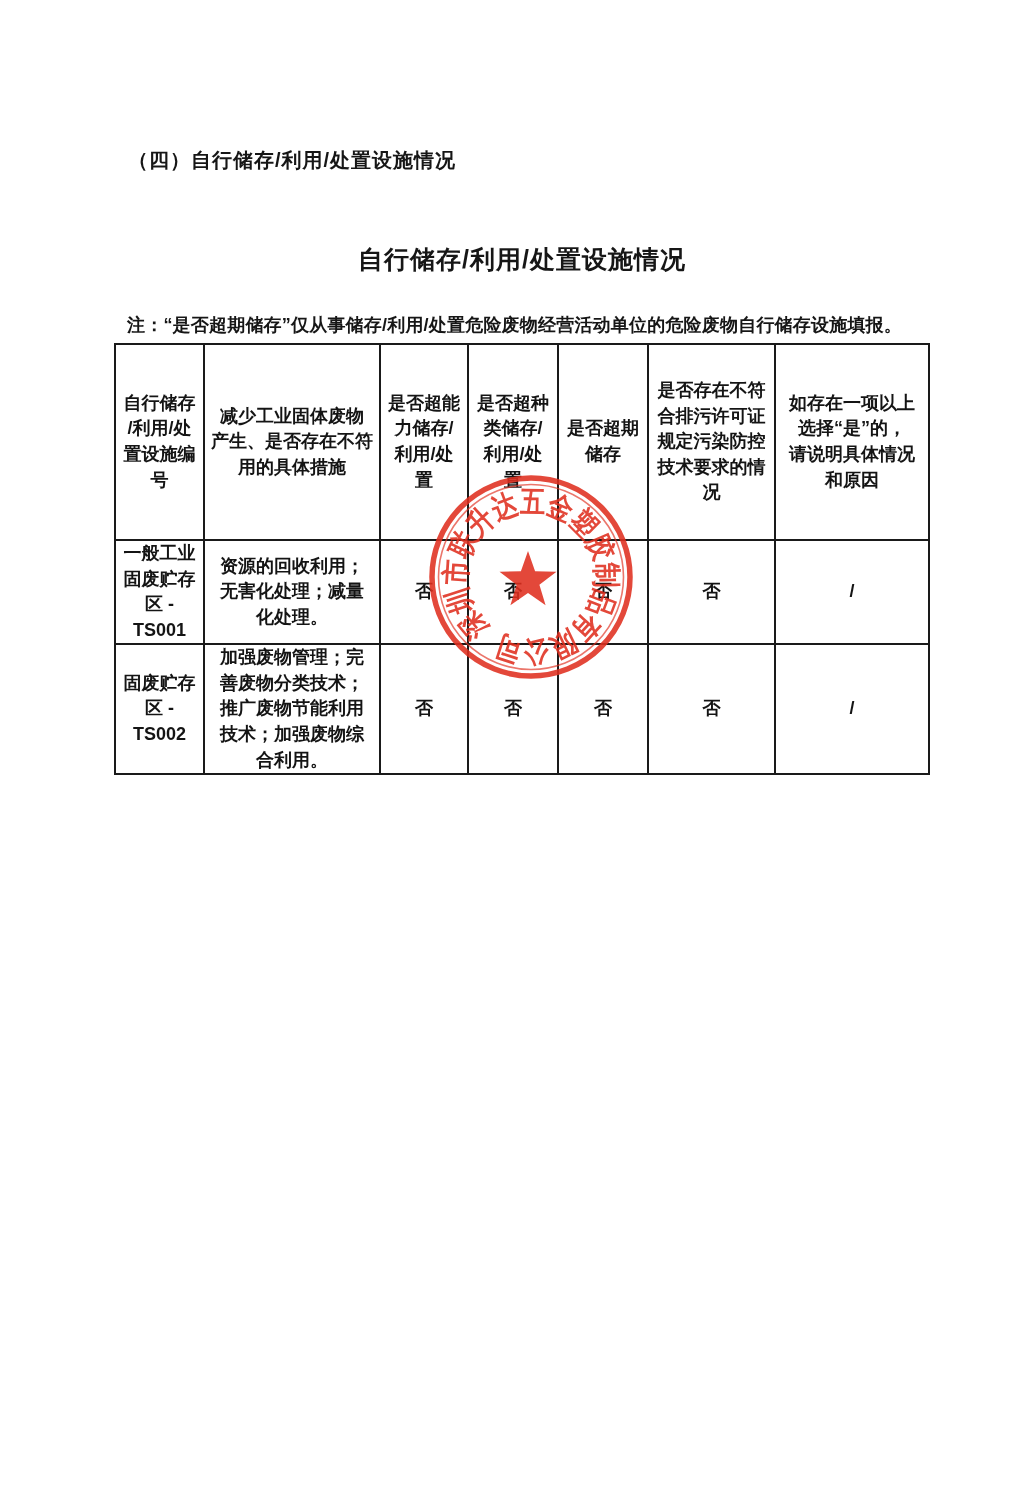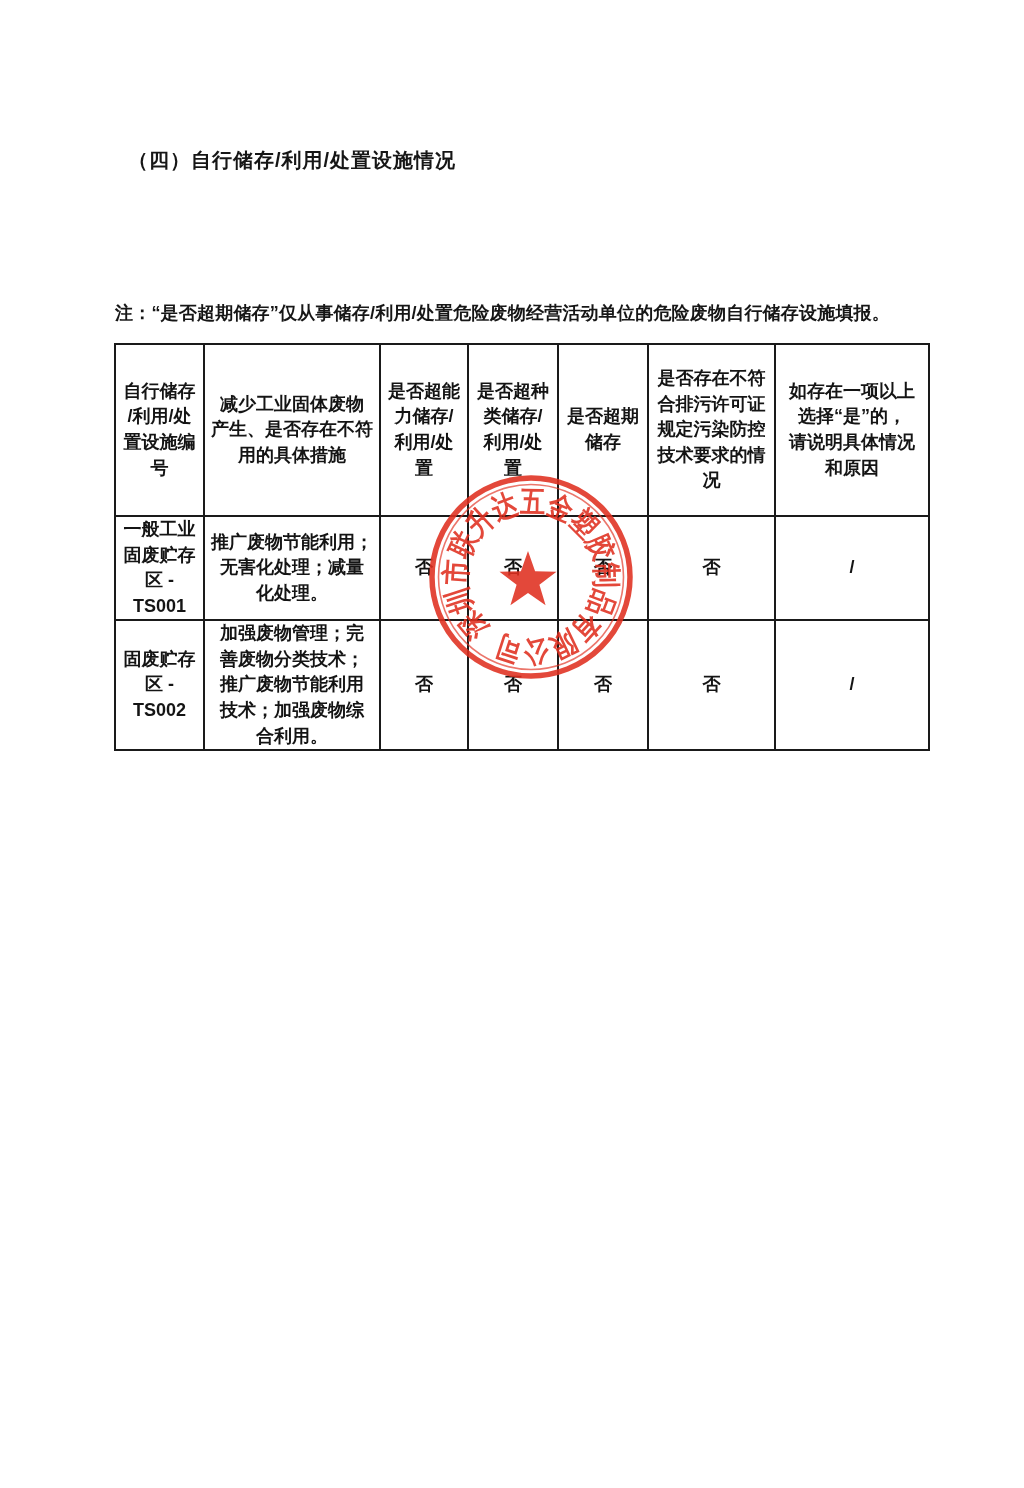--- a/index.html
+++ b/index.html
@@ -14,36 +14,36 @@
   }
   .section-heading{
     position:absolute;left:128px;top:147px;margin:0;
     font-size:20px;letter-spacing:1px;white-space:nowrap;
   }
   .table-title{
     position:absolute;left:114px;top:243px;width:816px;margin:0;
     font-size:25px;text-align:center;letter-spacing:1px;white-space:nowrap;
   }
   .table-note{
-    position:absolute;left:111px;top:297px;width:830px;margin:4px;
+    position:absolute;left:111px;top:297px;width:830px;margin:16px;
     font-size:18px;letter-spacing:.2px;white-space:nowrap;
   }
   table.facilities{
     position:absolute;left:114px;top:343px;
     width:814px;border-collapse:collapse;table-layout:fixed;
   }
   table.facilities th,table.facilities td{
     border:2px solid #1a1a1a;
     padding:0;
     text-align:center;vertical-align:middle;
     font-size:18px;font-weight:bold;line-height:1.42;
     white-space:pre-line;
     color:#141414;
   }
-  tr.hdr{height:172px;}
+  tr.hdr{height:196px;}
   tr.r1{height:90px;}
   tr.r2{height:130px;}
   svg.seal{
     position:absolute;left:0;top:0;width:1024px;height:1488px;
     pointer-events:none;opacity:.88;
   }
   .seal-char{
     fill:currentColor;
     font-size:25px;
     font-family:"DejaVu Serif",serif;
@@ -52,20 +52,21 @@
     dominant-baseline:central;
   }
 </style>
 </head>
 <body>
 
 <div class="page">
 
   <h1 class="section-heading">（四）自行储存/利用/处置设施情况</h1>
 
+  <h2 class="table-title">自行储存/利用/处置设施情况</h2>
 
   <p class="table-note">注：“是否超期储存”仅从事储存/利用/处置危险废物经营活动单位的危险废物自行储存设施填报。</p>
 
   <table class="facilities">
     <colgroup>
       <col style="width:89px">
         <col style="width:176px">
         <col style="width:88px">
       <col style="width:90px">
         <col style="width:90px">
@@ -99,21 +100,21 @@
         <th>如存在一项以上
 选择“是”的，
 请说明具体情况
 和原因</th>
       </tr>
       <tr class="r1">
         <td>一般工业
 固废贮存
 区 -
 TS001</td>
-        <td>推广废物节能利用；
+        <td>资源的回收利用；
 无害化处理；减量
 化处理。</td>
         <td>否</td>
         <td>否</td>
         <td>否</td>
         <td>否</td>
         <td>/</td>
       </tr>
       <tr class="r2">
         <td>固废贮存

